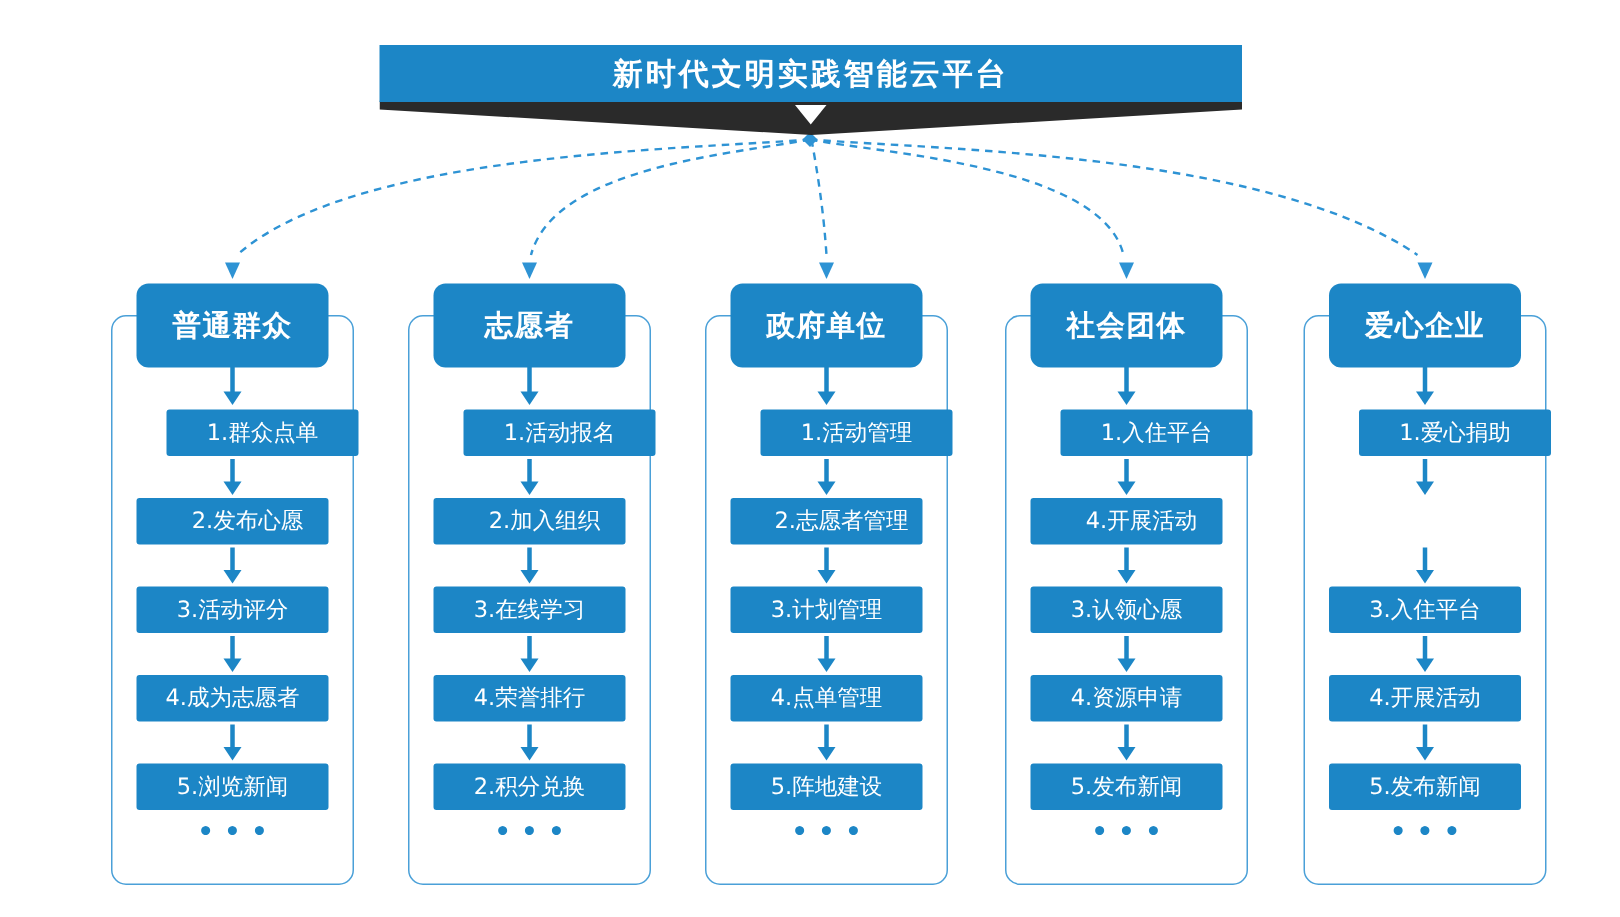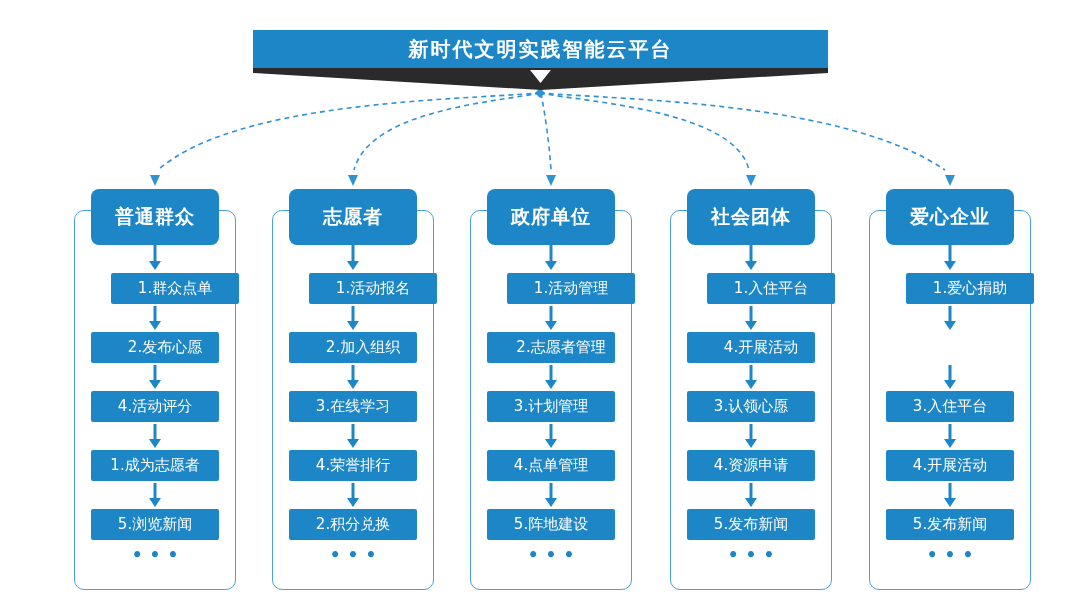--- a/index.html
+++ b/index.html
@@ -104,23 +104,23 @@
 <div class="column" style="left:74px">
   <div class="col-frame"></div>
   <div class="col-header">
     <span>普通群众</span>
   </div>
   <div class="flow-arrow fa-head"></div>
   <div class="step-box step-1">1.群众点单</div>
   <div class="flow-arrow fa-12"></div>
   <div class="step-box step-2">2.发布心愿</div>
   <div class="flow-arrow fa-23"></div>
-  <div class="step-box step-3">4.活动评分</div>
+  <div class="step-box step-3">3.活动评分</div>
   <div class="flow-arrow fa-34"></div>
-  <div class="step-box step-4">1.成为志愿者</div>
+  <div class="step-box step-4">4.成为志愿者</div>
   <div class="flow-arrow fa-45"></div>
   <div class="step-box step-5">5.浏览新闻</div>
   <div class="dots">•••</div>
 </div>
 
 <div class="column" style="left:272px">
   <div class="col-frame"></div>
   <div class="col-header">
     <span>志愿者</span>
   </div>

